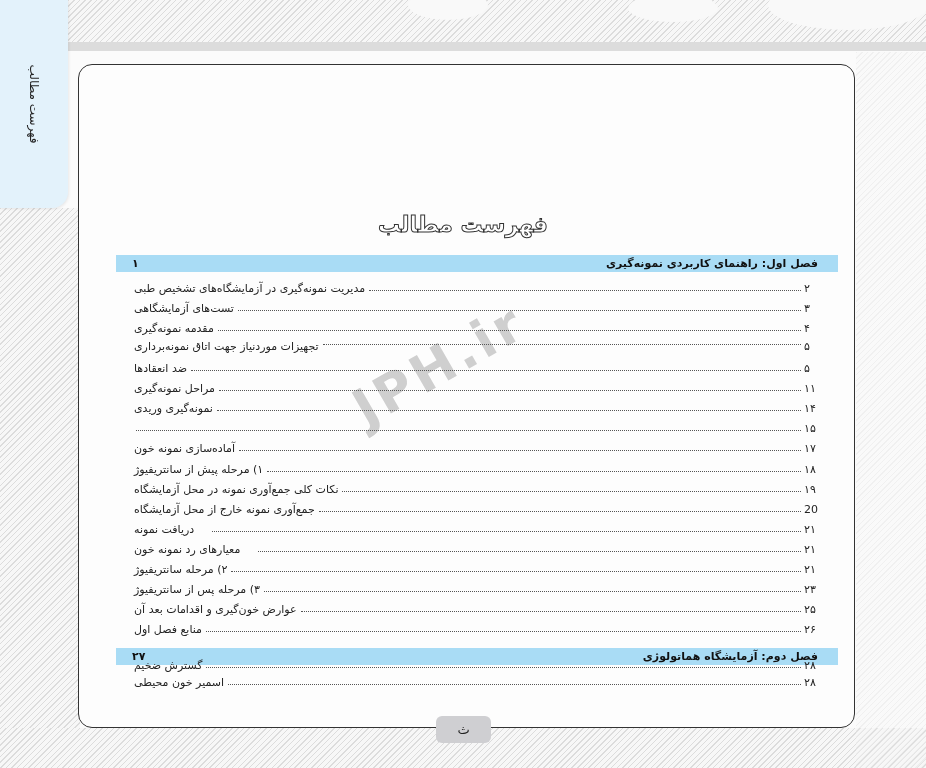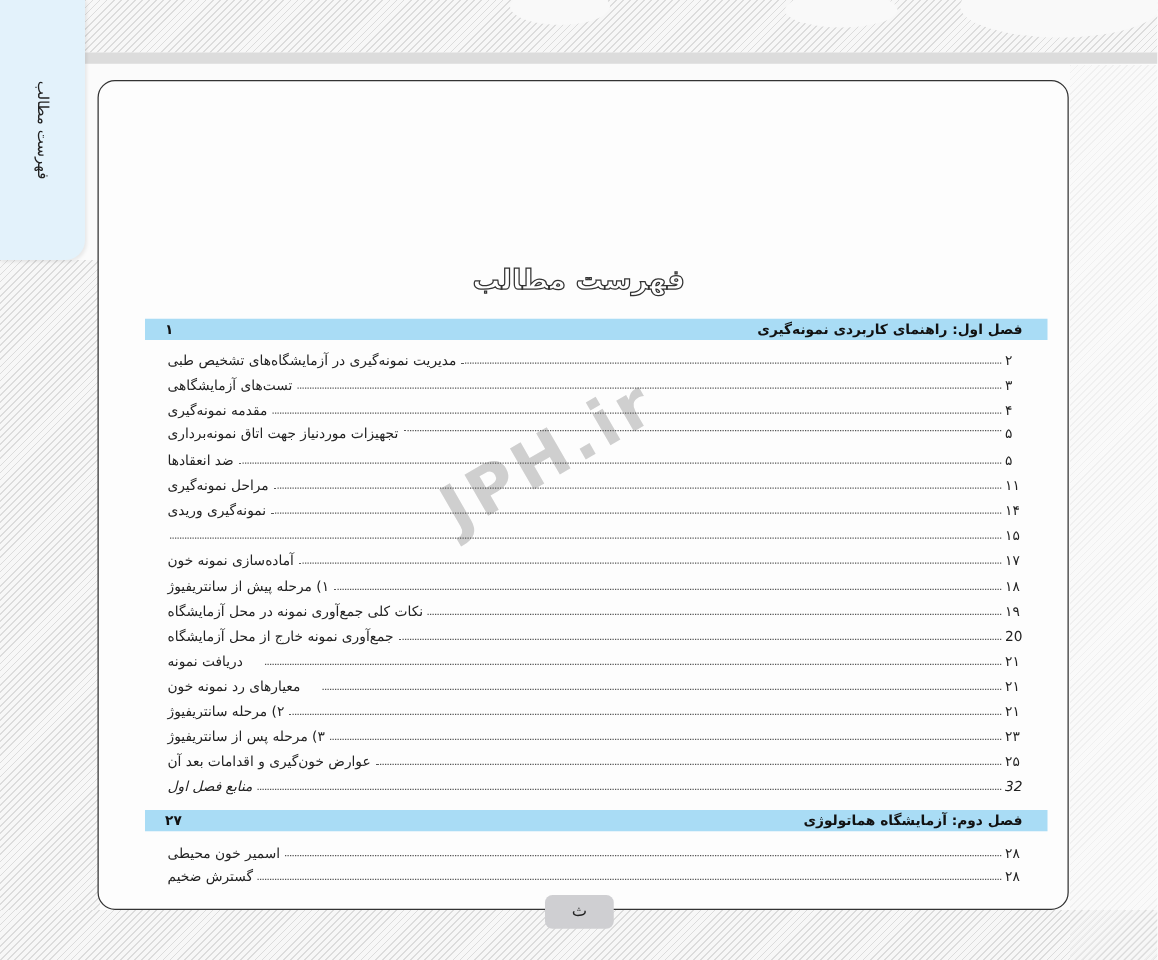--- a/index.html
+++ b/index.html
@@ -180,37 +180,37 @@
 <div class="toc-row" style="top:578px;">
   <span class="label">۳) مرحله پس از سانتریفیوژ</span>
   <span class="dots"></span>
   <span class="page">۲۳</span>
 </div>
 <div class="toc-row" style="top:598px;">
   <span class="label">عوارض خون‌گیری و اقدامات بعد آن</span>
   <span class="dots"></span>
   <span class="page">۲۵</span>
 </div>
-<div class="toc-row" style="top:618px;font-style:italic;">
+<div class="toc-row" style="top:618px;">
   <span class="label">منابع فصل اول</span>
   <span class="dots"></span>
-  <span class="page">32</span>
+  <span class="page">۲۶</span>
 </div>
 
 <div class="chapter-bar" style="top:648px;">
   <span class="chapter-title">فصل دوم: آزمایشگاه هماتولوژی</span>
   <span class="chapter-page">۲۷</span>
 </div>
 
 <div class="toc-row" style="top:671px;">
   <span class="label">اسمیر خون محیطی</span>
   <span class="dots"></span>
   <span class="page">۲۸</span>
 </div>
-<div class="toc-row" style="top:690px;">
+<div class="toc-row" style="top:654px;">
   <span class="label">گسترش ضخیم</span>
   <span class="dots"></span>
   <span class="page">۲۸</span>
 </div>
 
 <div class="page-badge">
   <span>ث</span>
 </div>
 
 </body></html>

